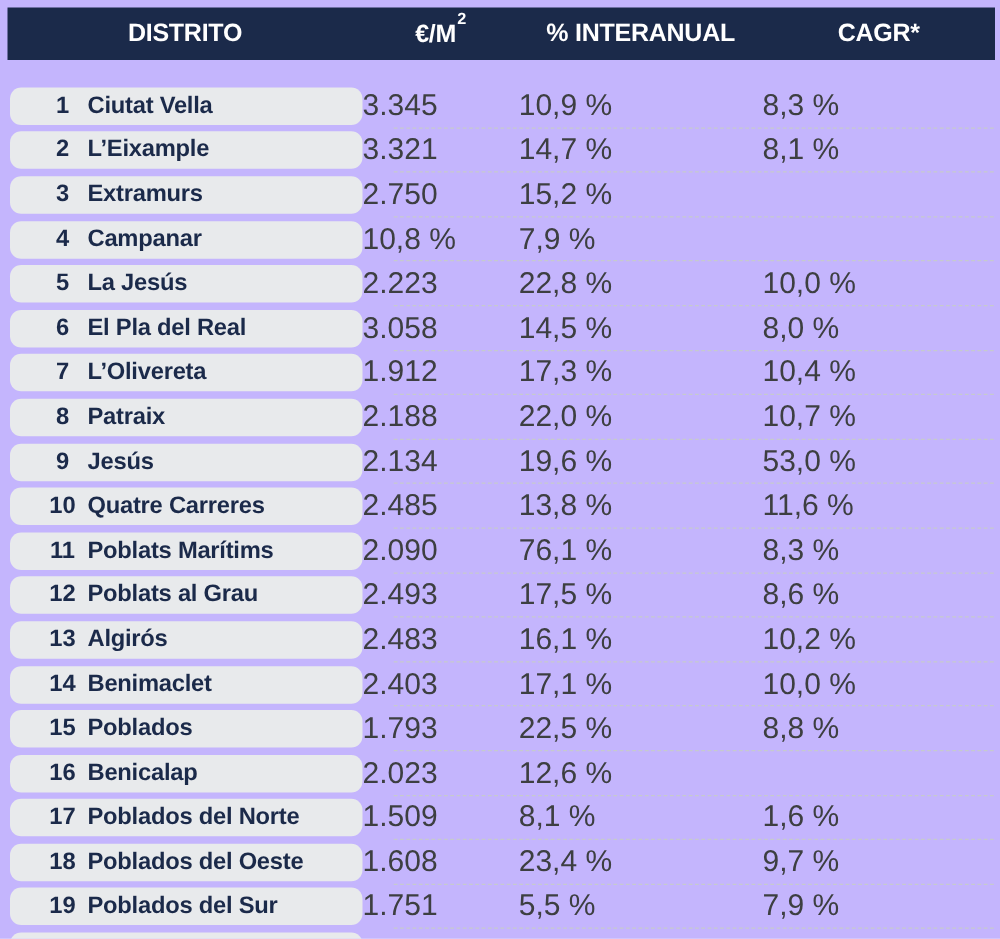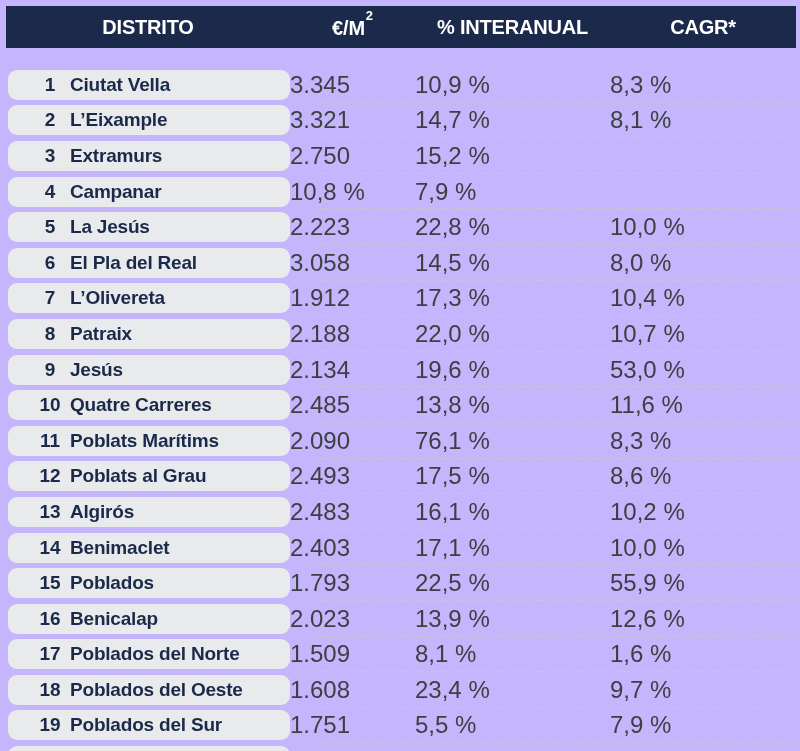--- a/index.html
+++ b/index.html
@@ -251,33 +251,32 @@
 
   <div class="row">
     <div>
       <div class="pill">
         <span class="rank">15</span>
         <span class="dname">Poblados</span>
       </div>
     </div>
     <div class="cell">1.793</div>
     <div class="cell">22,5 %</div>
-    <div class="cell">55,9 %</div>
+    <div class="cell">8,8 %</div>
     <div class="dash"></div>
   </div>
 
   <div class="row">
     <div>
       <div class="pill">
         <span class="rank">16</span>
         <span class="dname">Benicalap</span>
       </div>
     </div>
     <div class="cell">2.023</div>
-    <div class="cell">13,9 %</div>
     <div class="cell">12,6 %</div>
     <div class="dash"></div>
   </div>
 
   <div class="row">
     <div>
       <div class="pill">
         <span class="rank">17</span>
         <span class="dname">Poblados del Norte</span>
       </div>

